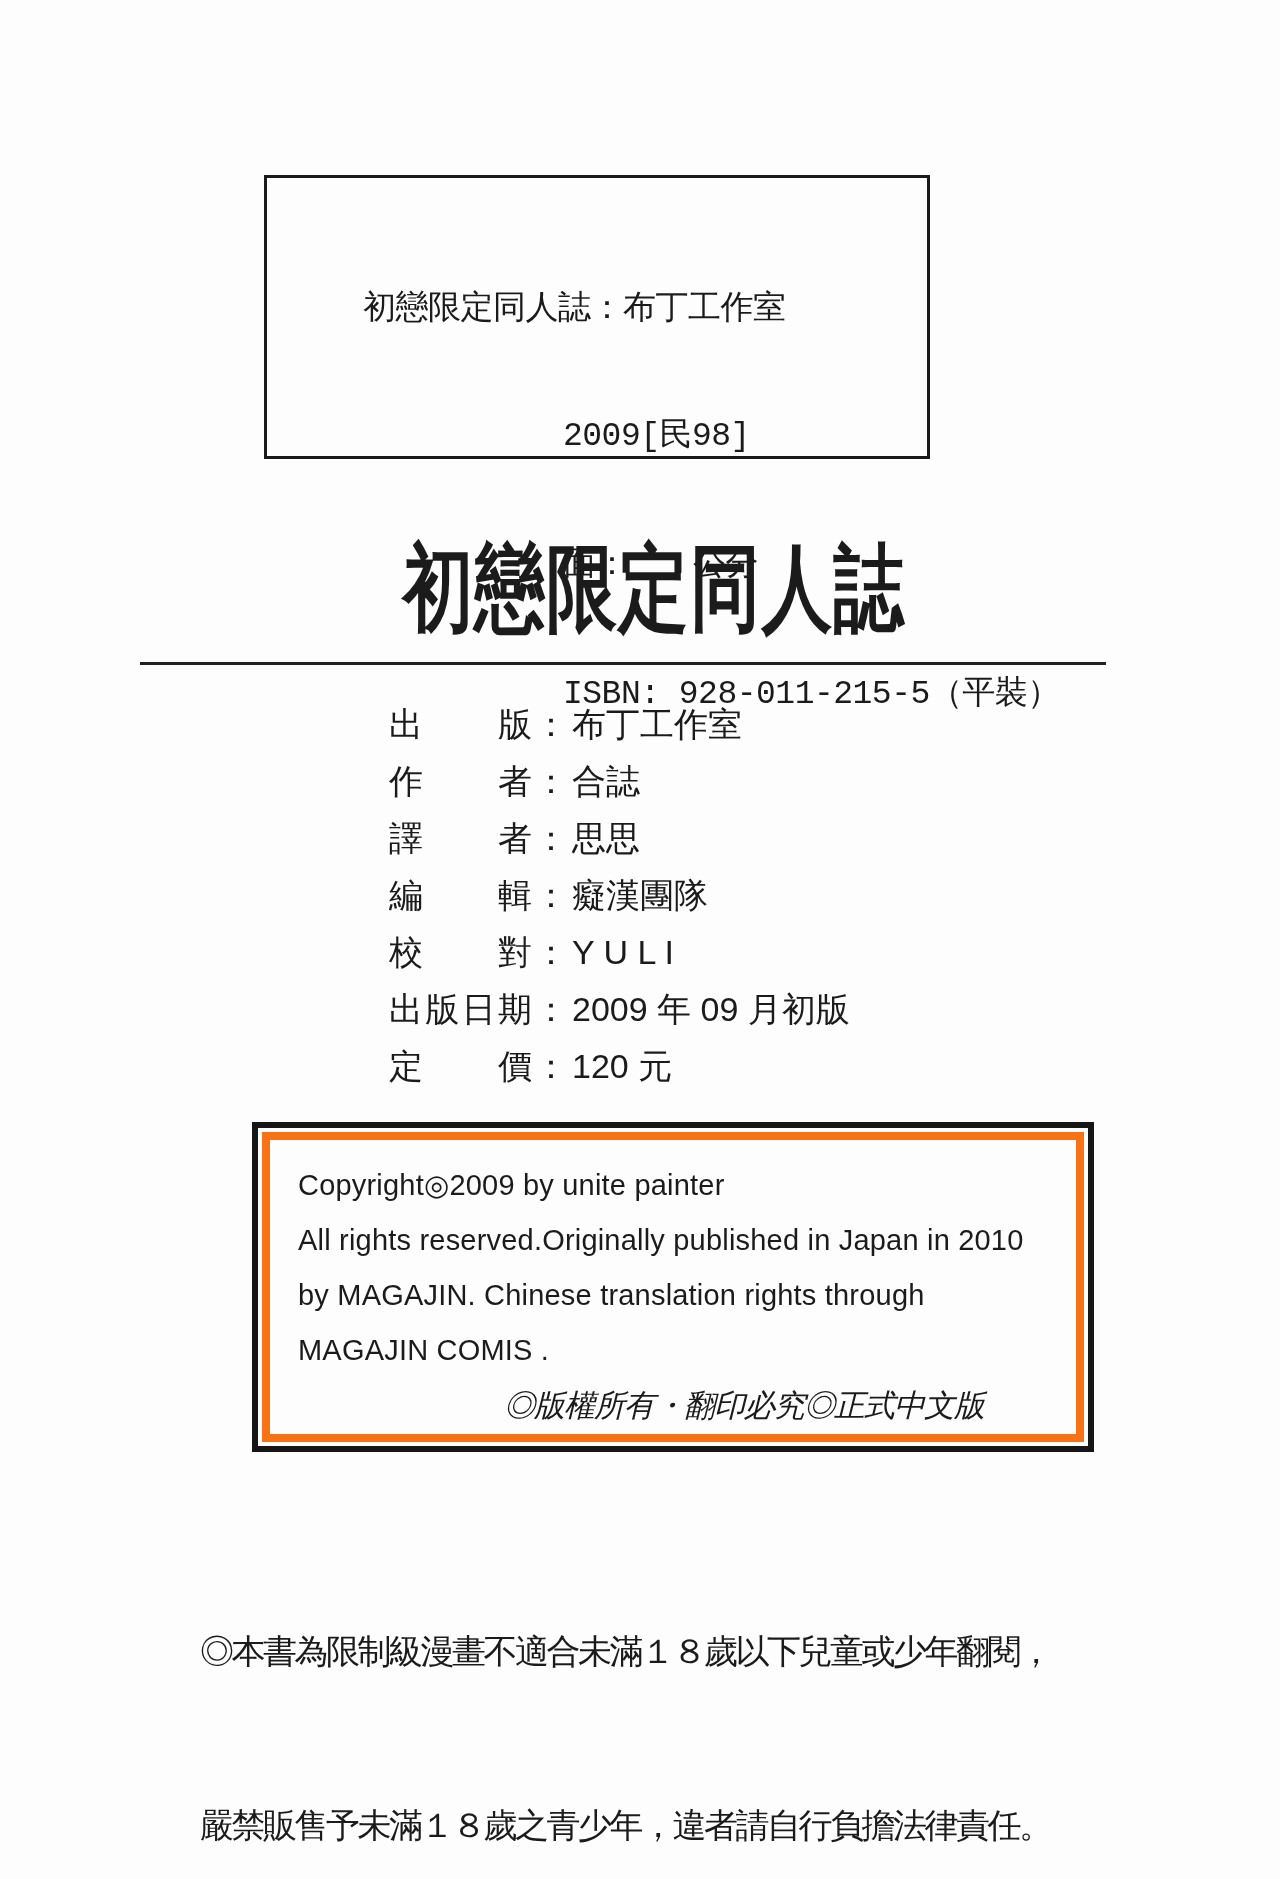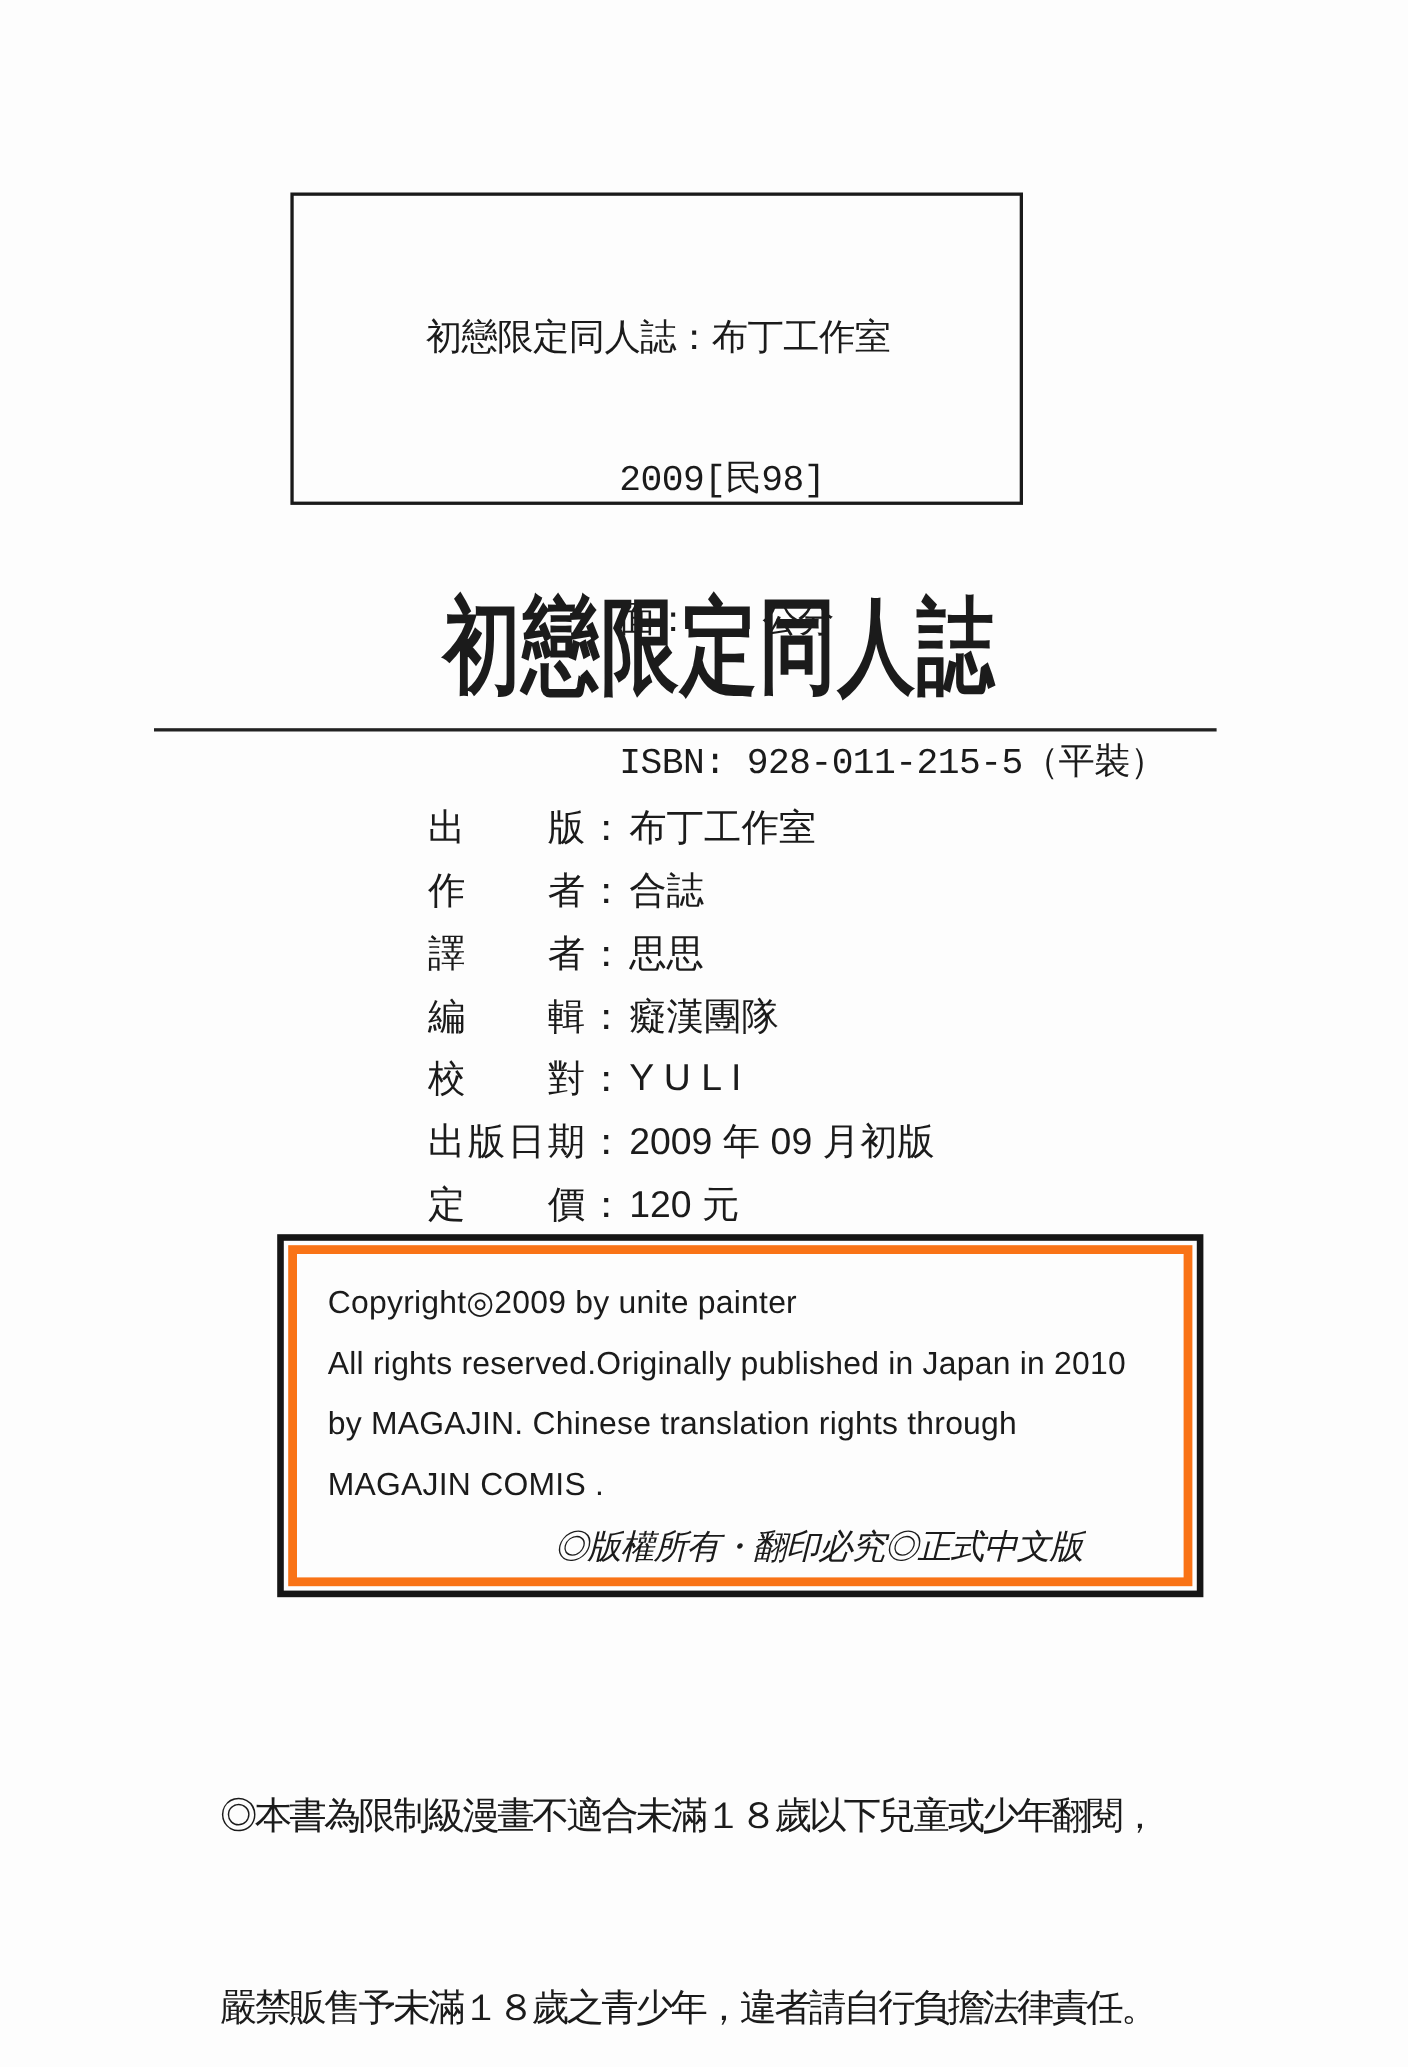--- a/index.html
+++ b/index.html
@@ -26,21 +26,21 @@
     height: 256px;
     border: 3px solid #1a1a1a;
     padding-top: 22px;
     box-sizing: content-box;
     font-size: 33px;
     line-height: 43px;
     letter-spacing: -0.5px;
     white-space: pre;
   }
   .catalog-line { display: block; }
-  .indent-a { padding-left: 120px; }
+  .indent-a { padding-left: 96px; }
   .indent-b { padding-left: 296px; font-family: Liberation Mono, monospace; }
 
   
   .book-title {
     position: absolute;
     left: 0;
     top: 538px;
     width: 1280px;
     text-align: center;
     font-family: "Liberation Sans", sans-serif;
@@ -59,21 +59,21 @@
     top: 662px;
     width: 966px;
     height: 3px;
     background: #222222;
   }
 
   
   .pub-list {
     position: absolute;
     left: 389px;
-    top: 724px;
+    top: 696px;
     font-family: "Liberation Sans", sans-serif;
     font-size: 34px;
   }
   .pub-row {
     display: flex;
     align-items: center;
     height: 57px;
   }
   .pub-label {
     display: inline-block;

